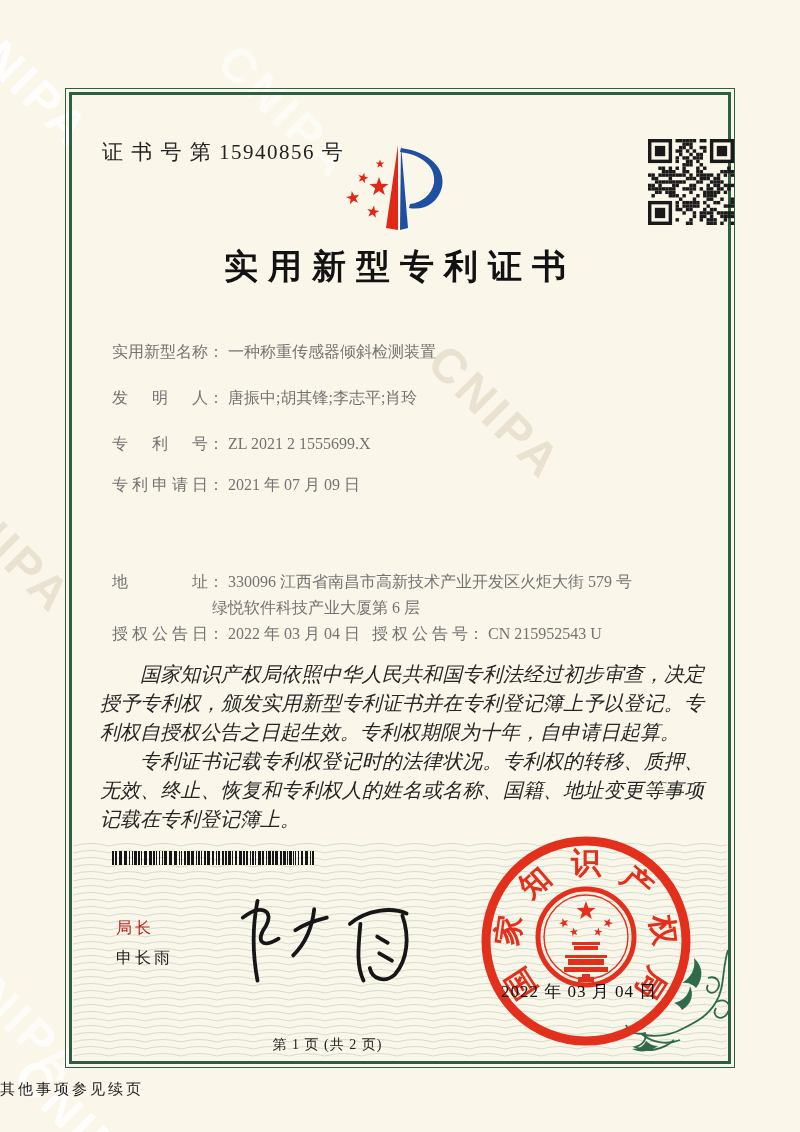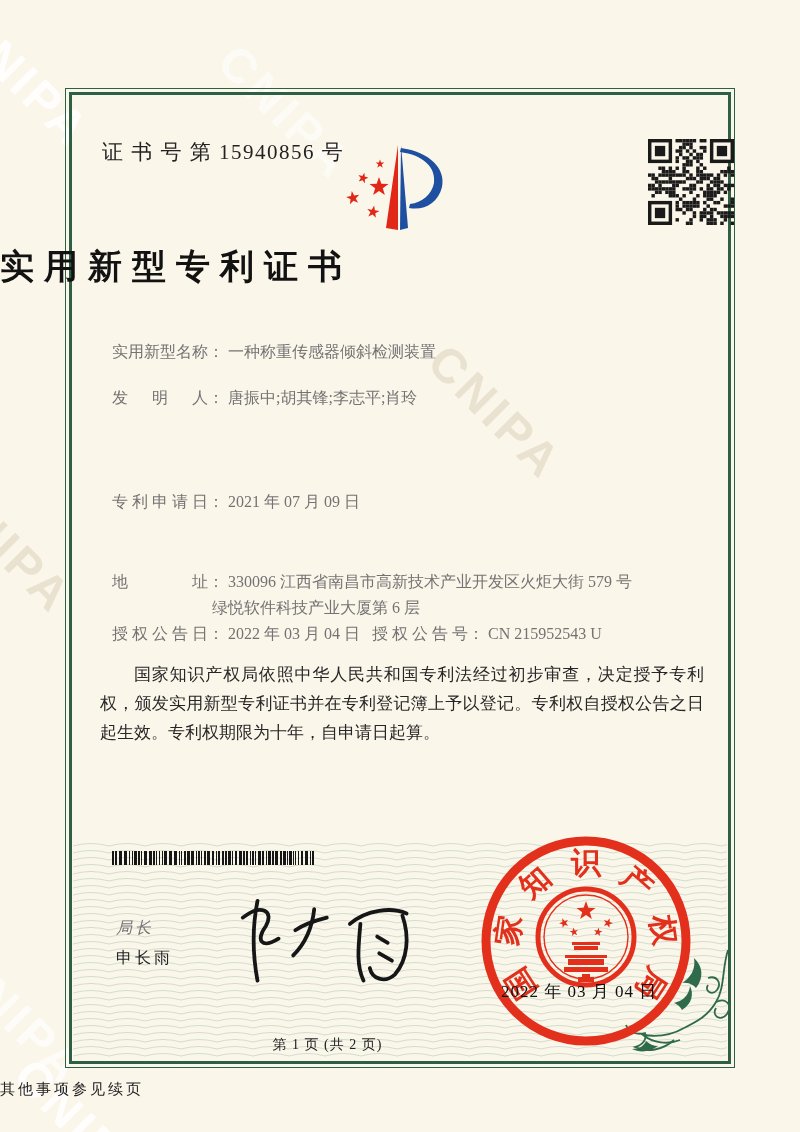--- a/index.html
+++ b/index.html
@@ -23,42 +23,42 @@
                border:1px solid var(--border-green,#35664c);}
   .frame-inner{position:absolute;left:3px;top:3px;right:3px;bottom:3px;
                border:3px solid var(--border-green,#2a5c40);}
 
   .cert-no{position:absolute;left:102px;top:138px;font-size:21px;letter-spacing:1.5px;color:#222;}
   .qr{position:absolute;left:648px;top:139px;width:86px;height:86px;}
   .logo{position:absolute;left:342px;top:142px;width:112px;height:92px;}
   .logo .red{fill:var(--logo-red,#e12717);}
   .logo .blue{fill:var(--logo-blue,#1e4fa0);}
 
-  .title{position:absolute;left:0;top:244px;width:800px;text-align:left;
+  .title{position:absolute;left:0;top:244px;width:800px;text-align:center;
          font-size:34px;font-weight:bold;letter-spacing:10px;color:#121212;}
 
   .field{position:absolute;left:112px;font-size:16px;color:#737373;white-space:nowrap;}
   .flabel{display:inline-block;width:96px;text-align:justify;text-align-last:justify;}
   .fcolon{display:inline-block;}
   .fvalue{margin-left:4px;}
-  .f-name{top:342px}.f-inv{top:388px}.f-pat{top:434px}.f-app{top:492px}
+  .f-name{top:342px}.f-inv{top:388px}.f-pat{top:434px}.f-app{top:475px}
   .f-own{top:526px}.f-addr{top:572px}.f-addr2{top:598px;left:212px}.f-grant{top:624px}
   .gsep{margin-left:12px;}
 
-  .paras{position:absolute;left:100px;top:660px;width:604px;font-size:17px;
-         line-height:29px;text-align:justify;color:#262626;}
+  .paras{position:absolute;left:100px;top:660px;width:604px;font-size:20px;
+         line-height:29px;text-align:justify;color:#262626;font-style:italic;}
   .paras p{margin:0;text-indent:2em;}
 
   .waves{position:absolute;left:73px;top:840px;width:654px;height:223px;z-index:0;}
   .waves path{fill:none;stroke:#c7d7c6;stroke-width:1;opacity:.8;}
 
   .barcode{position:absolute;left:112px;top:851px;width:206px;height:14px;z-index:2;}
 
   .signer-title{position:absolute;left:116px;top:918px;font-family:"Liberation Sans",sans-serif;
-                font-size:16px;letter-spacing:3px;z-index:2;color:#737373;font-style:italic;}
+                font-size:16px;letter-spacing:3px;z-index:2;color:#b91c1c;}
   .signer-name{position:absolute;left:116px;top:948px;font-family:"Liberation Sans",sans-serif;
                font-size:16px;letter-spacing:3px;z-index:2;color:#222;}
   .signature{position:absolute;left:226px;top:886px;width:210px;height:100px;z-index:2;}
   .signature path{fill:none;stroke:#161616;stroke-width:3.6;stroke-linecap:round;stroke-linejoin:round;}
 
   .seal{position:absolute;left:478px;top:833px;width:216px;height:216px;z-index:3;}
   .seal .ring{fill:none;stroke:var(--seal-red,#e2301c);stroke-width:9;}
   .seal .em-line{fill:none;stroke:var(--seal-red,#e2301c);}
   .seal .em-fill{fill:var(--seal-red,#e2301c);}
   .seal text{fill:var(--seal-red,#e2301c);font-size:30px;font-weight:bold;
@@ -373,35 +373,39 @@
   </svg>
 
   <div class="title">实用新型专利证书</div>
 
   <div class="field f-name">
     <span class="flabel">实用新型名称</span><span class="fcolon">：</span><span class="fvalue">一种称重传感器倾斜检测装置</span>
   </div>
   <div class="field f-inv">
     <span class="flabel">发明人</span><span class="fcolon">：</span><span class="fvalue">唐振中;胡其锋;李志平;肖玲</span>
   </div>
+  <div class="field f-pat">
+    <span class="flabel">专利号</span><span class="fcolon">：</span><span class="fvalue">ZL 2021 2 1555699.X</span>
+  </div>
   <div class="field f-app">
     <span class="flabel">专利申请日</span><span class="fcolon">：</span><span class="fvalue">2021 年 07 月 09 日</span>
   </div>
   <div class="field f-addr">
     <span class="flabel">地址</span><span class="fcolon">：</span><span class="fvalue">330096 江西省南昌市高新技术产业开发区火炬大街 579 号</span>
   </div>
   <div class="field f-addr2">
     <span>绿悦软件科技产业大厦第 6 层</span>
   </div>
   <div class="field f-grant">
     <span class="flabel">授权公告日</span><span class="fcolon">：</span><span class="fvalue">2022 年 03 月 04 日</span><span class="flabel gsep">授权公告号</span><span class="fcolon">：</span><span class="fvalue">CN 215952543 U</span>
   </div>
 
   <div class="paras">
     <p>国家知识产权局依照中华人民共和国专利法经过初步审查，决定授予专利权，颁发实用新型专利证书并在专利登记簿上予以登记。专利权自授权公告之日起生效。专利权期限为十年，自申请日起算。</p>
+    <p>专利证书记载专利权登记时的法律状况。专利权的转移、质押、无效、终止、恢复和专利权人的姓名或名称、国籍、地址变更等事项记载在专利登记簿上。</p>
   </div>
 
   <svg id="barcode-svg" class="barcode" viewBox="0 0 206 14" preserveAspectRatio="none">
       <rect x="0" y="0" width="2" height="14" fill="#161616"></rect>
       <rect x="3" y="0" width="2" height="14" fill="#161616"></rect>
       <rect x="7" y="0" width="3" height="14" fill="#161616"></rect>
       <rect x="12" y="0" width="3" height="14" fill="#161616"></rect>
       <rect x="17" y="0" width="1" height="14" fill="#161616"></rect>
       <rect x="20" y="0" width="1" height="14" fill="#161616"></rect>
       <rect x="22" y="0" width="3" height="14" fill="#161616"></rect>

